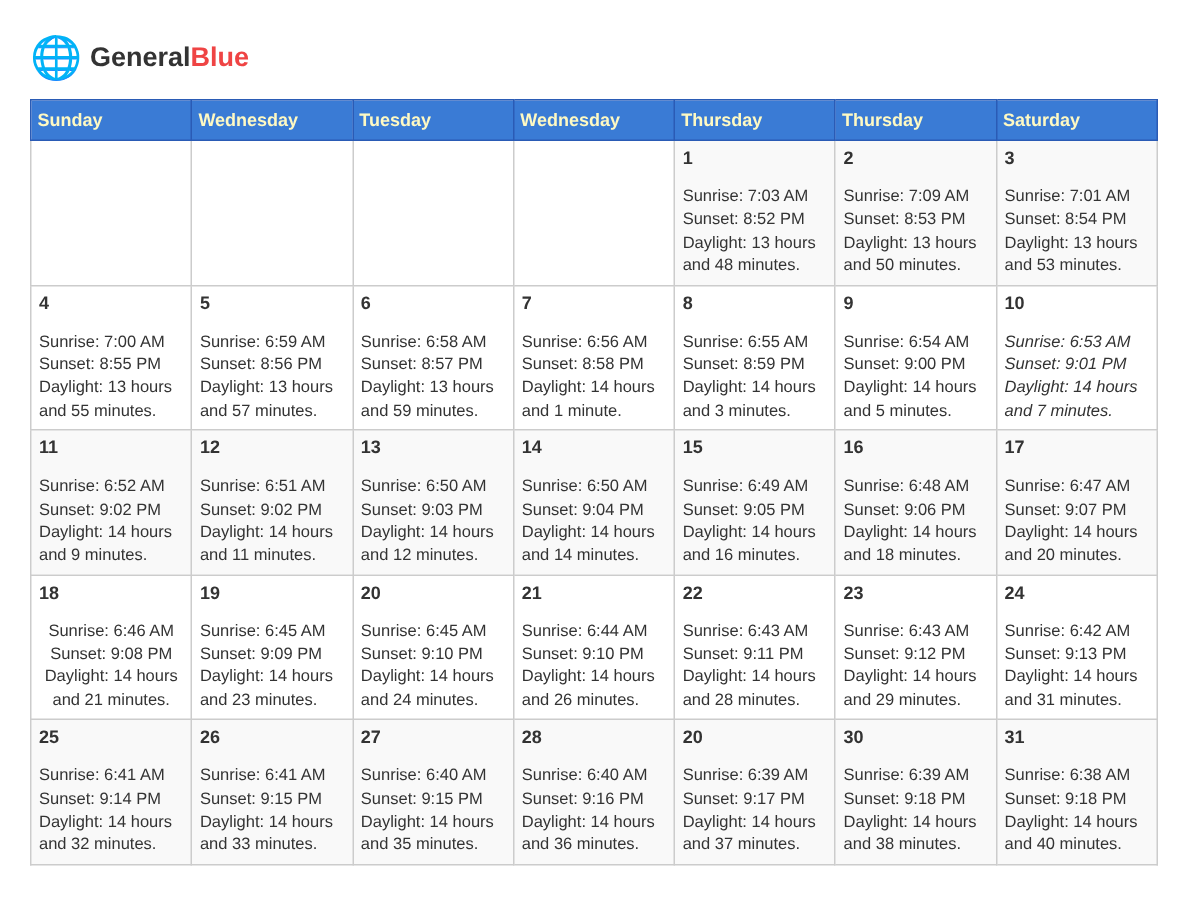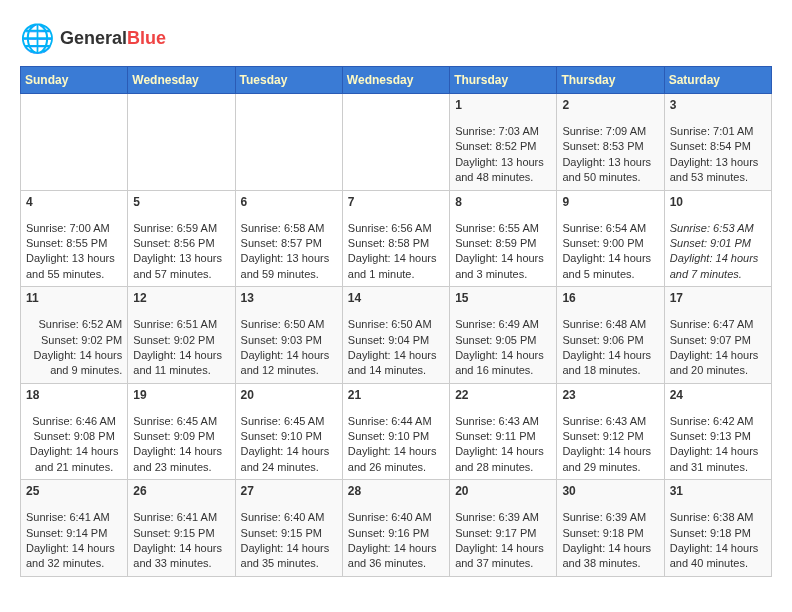--- a/index.html
+++ b/index.html
@@ -191,21 +191,21 @@
           <span class="day-num">10</span>
           <div class="day-info" style="white-space: pre-line; font-style: italic;">Sunrise: 6:53 AM
 Sunset: 9:01 PM
 Daylight: 14 hours
 and 7 minutes.</div>
         </td>
       </tr>
       <tr>
         <td>
           <span class="day-num">11</span>
-          <div class="day-info" style="white-space: pre-line; text-align: right;">Sunrise: 6:52 AM
+          <div class="day-info" style="white-space: pre-line;">Sunrise: 6:52 AM
 Sunset: 9:02 PM
 Daylight: 14 hours
 and 9 minutes.</div>
         </td>
         <td>
           <span class="day-num">12</span>
           <div class="day-info" style="white-space: pre-line;">Sunrise: 6:51 AM
 Sunset: 9:02 PM
 Daylight: 14 hours
 and 11 minutes.</div>

